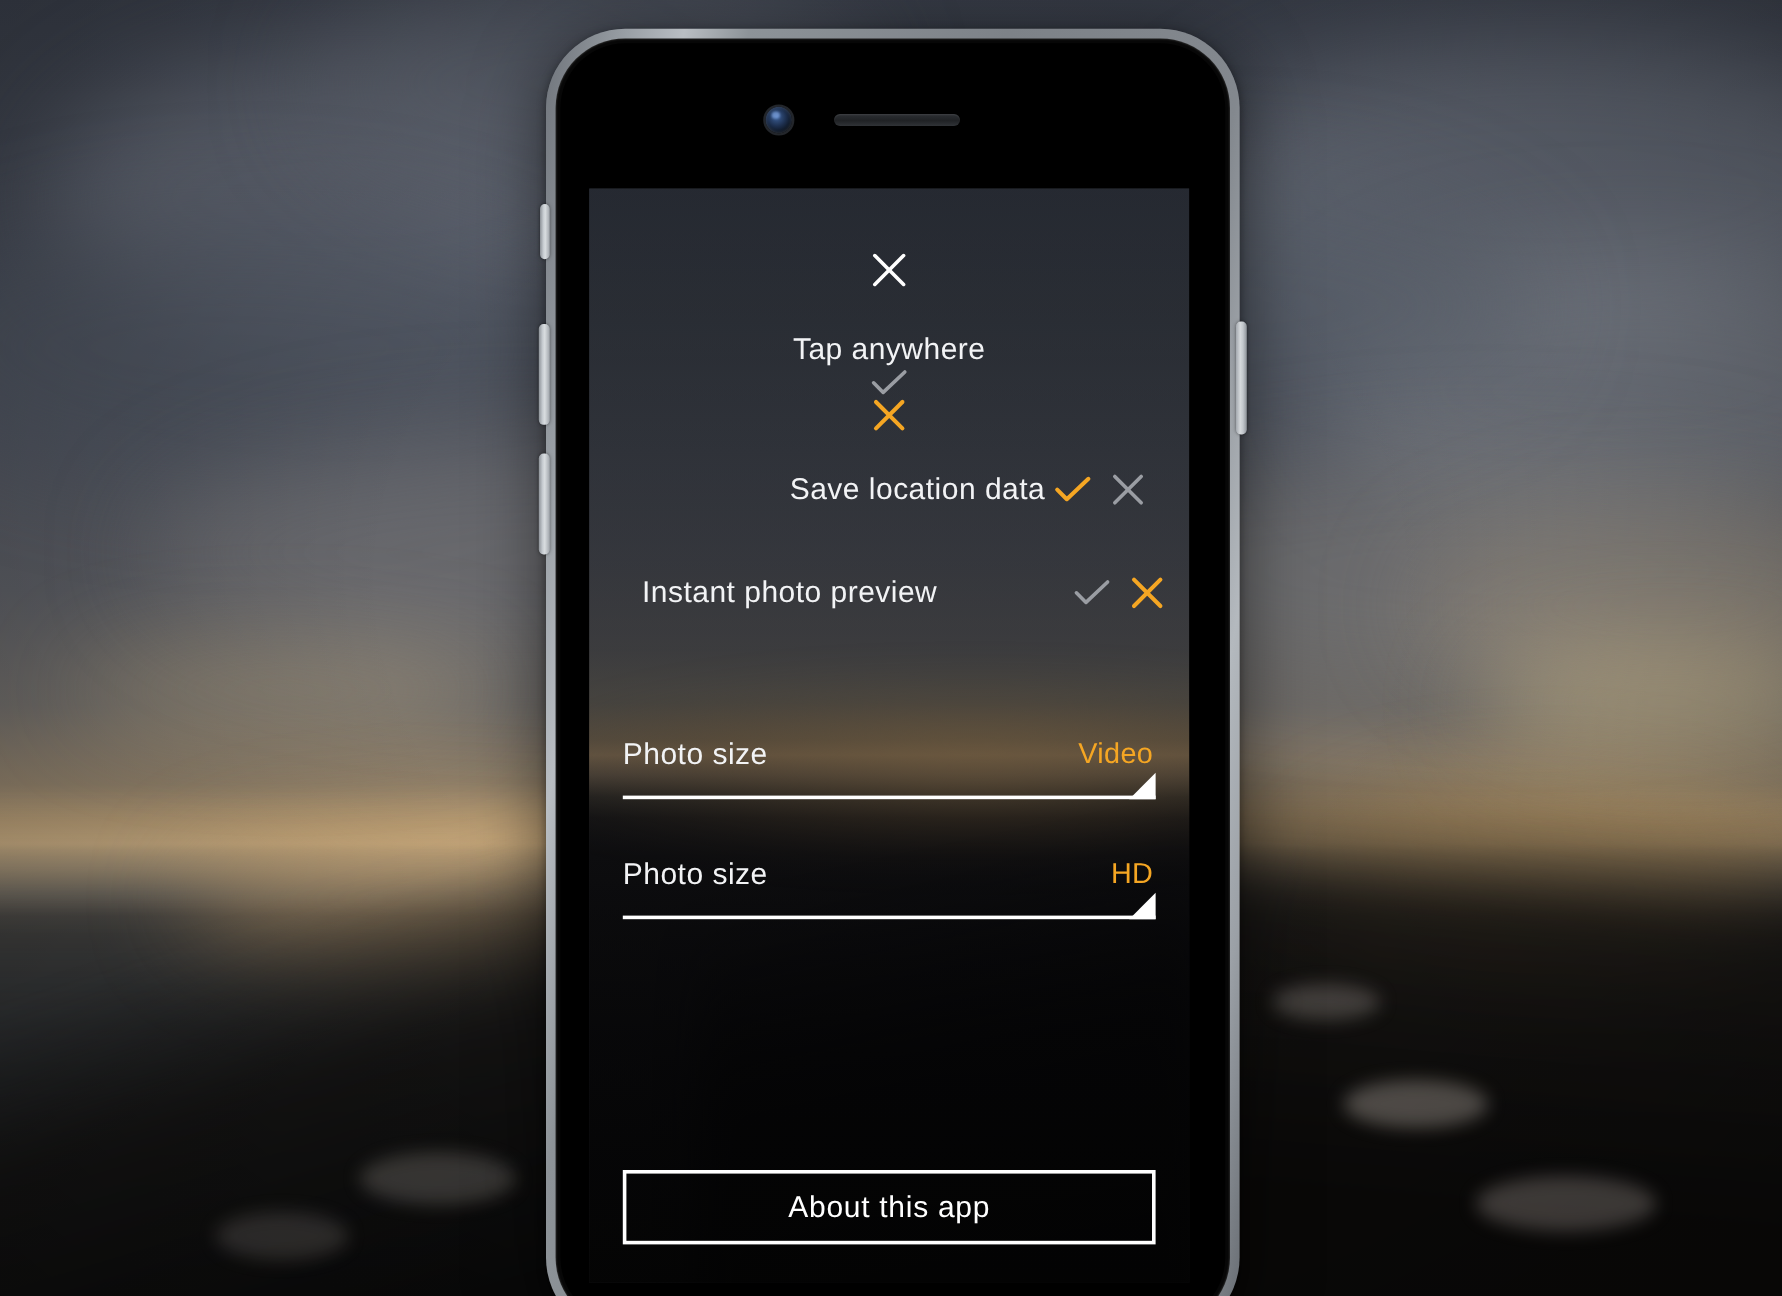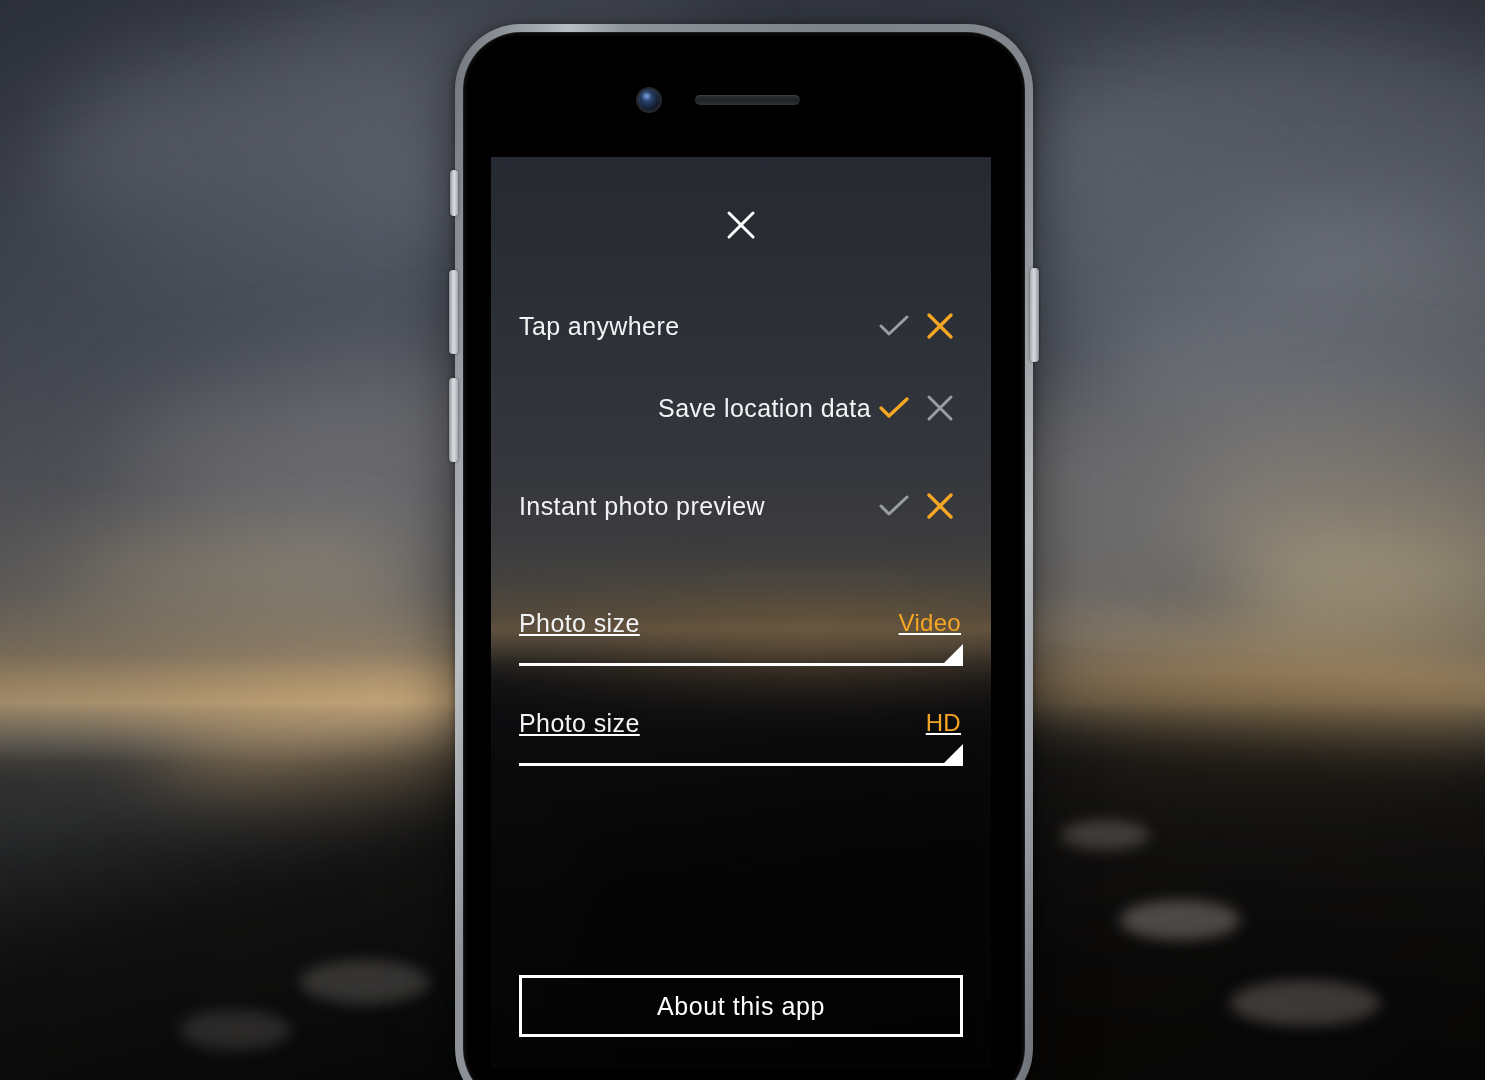--- a/index.html
+++ b/index.html
@@ -285,23 +285,22 @@
   .tgl svg { display: block; }
 
   
   .row-select {
     position: absolute;
     left: 28px;
     width: 444px;
   }
   .row-select .sel-top {
     display: flex;
-    align-items: flex-start;
+    align-items: center;
     height: 40px;
-    text-decoration: underline;
   }
   .row-select .sel-label {
     flex: 1;
     font-size: 25px;
     font-weight: 300;
     letter-spacing: 0.4px;
     color: #f2f3f5;
     white-space: nowrap;
   }
   .row-select .sel-value {
@@ -407,21 +406,21 @@
 
       <div class="ui">
 
         <div class="close-x">
           <svg width="36" height="36" viewBox="0 0 36 36" aria-hidden="true">
             <line x1="6" y1="6" x2="30" y2="30" stroke="#ffffff" stroke-width="3" stroke-linecap="round"></line>
             <line x1="30" y1="6" x2="6" y2="30" stroke="#ffffff" stroke-width="3" stroke-linecap="round"></line>
           </svg>
         </div>
 
-        <div class="row-toggle" style="top:148px;">
+        <div class="row-toggle" style="top:120px;flex-direction:column;">
           <div class="label">Tap anywhere</div>
           <div class="tgl">
             <svg width="32" height="26" viewBox="0 0 32 26" aria-hidden="true">
               <polyline points="3,13 11,21 29,4" fill="none" stroke="#9a9da3" stroke-width="3" stroke-linecap="round" stroke-linejoin="round"></polyline>
             </svg>
           </div>
           <div class="tgl">
             <svg width="28" height="28" viewBox="0 0 28 28" aria-hidden="true">
               <line x1="3" y1="3" x2="25" y2="25" stroke="#f5a623" stroke-width="3.4" stroke-linecap="round"></line>
               <line x1="25" y1="3" x2="3" y2="25" stroke="#f5a623" stroke-width="3.4" stroke-linecap="round"></line>
@@ -437,21 +436,21 @@
             </svg>
           </div>
           <div class="tgl">
             <svg width="28" height="28" viewBox="0 0 28 28" aria-hidden="true">
               <line x1="3" y1="3" x2="25" y2="25" stroke="#9a9da3" stroke-width="3" stroke-linecap="round"></line>
               <line x1="25" y1="3" x2="3" y2="25" stroke="#9a9da3" stroke-width="3" stroke-linecap="round"></line>
             </svg>
           </div>
         </div>
 
-        <div class="row-toggle" style="top:328px;">
+        <div class="row-toggle" style="top:316px;margin-left:16px;">
           <div class="label">Instant photo preview</div>
           <div class="tgl">
             <svg width="32" height="26" viewBox="0 0 32 26" aria-hidden="true">
               <polyline points="3,13 11,21 29,4" fill="none" stroke="#9a9da3" stroke-width="3" stroke-linecap="round" stroke-linejoin="round"></polyline>
             </svg>
           </div>
           <div class="tgl">
             <svg width="28" height="28" viewBox="0 0 28 28" aria-hidden="true">
               <line x1="3" y1="3" x2="25" y2="25" stroke="#f5a623" stroke-width="3.4" stroke-linecap="round"></line>
               <line x1="25" y1="3" x2="3" y2="25" stroke="#f5a623" stroke-width="3.4" stroke-linecap="round"></line>

